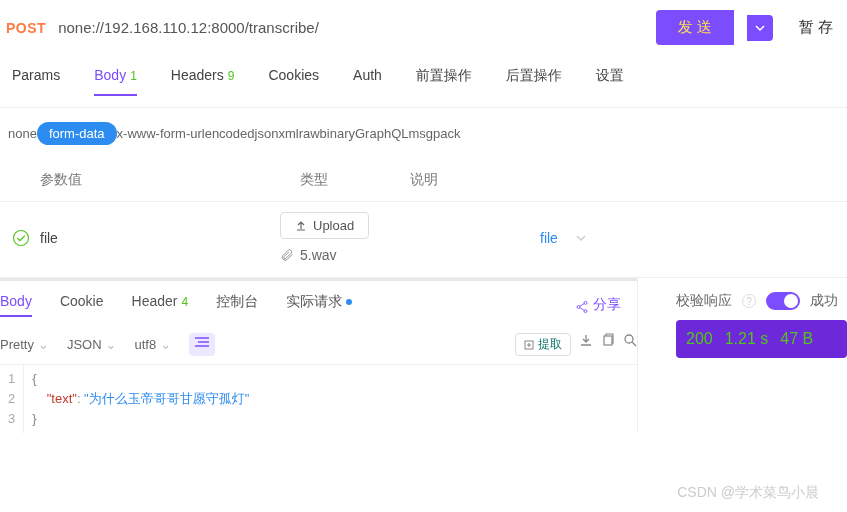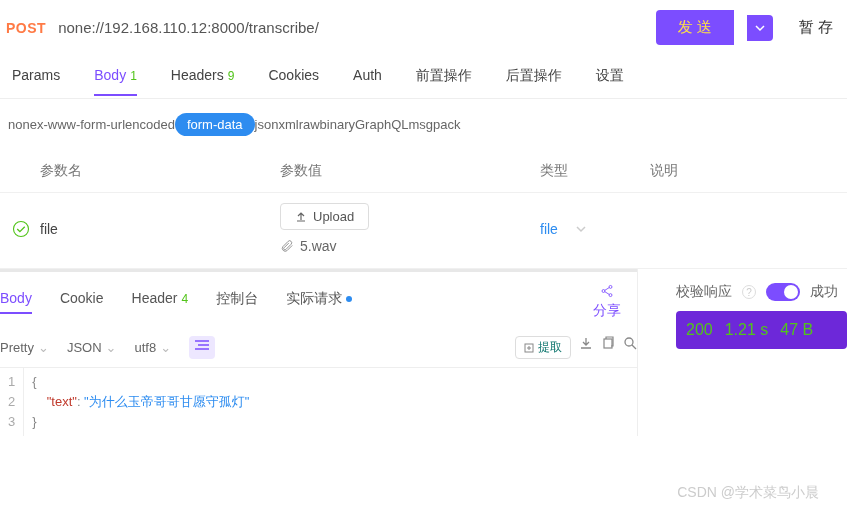--- a/index.html
+++ b/index.html
@@ -3,21 +3,21 @@
 <meta charset="utf-8">
 <style>
 * { margin: 0; padding: 0; box-sizing: border-box; font-family: -apple-system, BlinkMacSystemFont, "Segoe UI", "PingFang SC", "Microsoft YaHei", sans-serif; }
 body { background: #fff; width: 847px; height: 512px; overflow: hidden; position: relative; font-size: 14px; color: #333; }
 .url-bar { display: flex; align-items: center; padding: 10px 0 12px 6px; gap: 12px; }
 .method { color: #ff7a45; font-weight: 700; font-size: 14px; letter-spacing: 0.5px; }
 .url { color: #555; font-size: 15px; flex: 1; }
 .send-btn { background: #7c4dff; color: #fde047; padding: 8px 22px; border-radius: 4px 0 0 4px; font-size: 15px; display: inline-flex; align-items: center; }
 .send-arrow { background: #7c4dff; color: #fff; padding: 8px 8px; border-radius: 0 4px 4px 0; margin-left: 1px; display: inline-flex; align-items: center; }
 .save-btn { color: #333; padding: 8px 14px; font-size: 15px; }
-.main-tabs { display: flex; gap: 34px; padding: 10px 12px 3px 12px; border-bottom: 1px solid #eee; }
+.main-tabs { display: flex; gap: 34px; padding: 10px 12px 12px 12px; border-bottom: 1px solid #eee; }
 .main-tab { padding-bottom: 10px; color: #444; cursor: pointer; position: relative; }
 .main-tab.active { color: #7c4dff; }
 .main-tab.active::after { content: ""; position: absolute; left: 0; right: 0; bottom: -1px; height: 2px; background: #7c4dff; }
 .badge { color: #52c41a; margin-left: 4px; font-size: 12px; }
 .body-types { display: flex; padding: 14px 8px; align-items: center; color: #666; font-size: 13px; }
 .body-type { cursor: pointer; padding: 4px 0; }
 .body-type.active { background: #2d8cf0; color: #fff; padding: 4px 12px; border-radius: 12px; }
 .params-header { display: flex; padding: 12px 40px; color: #777; font-size: 14px; border-bottom: 1px solid #f0f0f0; }
 .col-name { width: 240px; }
 .col-value { width: 260px; }
@@ -28,21 +28,21 @@
 .param-name { width: 246px; color: #444; padding-left: 6px; }
 .param-value { width: 260px; }
 .upload-btn { border: 1px solid #ddd; padding: 5px 14px; border-radius: 4px; color: #555; display: inline-flex; align-items: center; gap: 6px; font-size: 13px; text-align: center; }
 .file-attached { color: #666; padding-top: 8px; display: flex; align-items: center; gap: 6px; font-size: 14px; }
 .type-val { color: #2d8cf0; }
 .chevron { color: #ccc; margin-left: 14px; }
 .resp-bar { display: flex; border-top: 3px solid #e8e8e8; padding: 12px 16px 6px 0; align-items: center; }
 .resp-tabs { display: flex; gap: 28px; }
 .resp-tab { color: #555; cursor: pointer; padding-bottom: 6px; }
 .resp-tab.active { color: #7c4dff; border-bottom: 2px solid #7c4dff; }
-.share { color: #7c4dff; margin-left: auto; display: flex; align-items: center; gap: 4px; flex-direction: column; }
+.share { color: #7c4dff; margin-left: auto; display: flex; align-items: flex-end; gap: 4px; }
 .right-panel { width: 210px; padding-left: 38px; border-left: 1px solid #eee; }
 .validate-row { display: flex; align-items: center; gap: 10px; padding: 4px 0 10px 0; color: #666; font-size: 14px; }
 .toggle { width: 34px; height: 18px; background: #7c4dff; border-radius: 9px; position: relative; }
 .toggle::after { content: ""; position: absolute; right: 2px; top: 2px; width: 14px; height: 14px; background: #fff; border-radius: 50%; }
 .status-row { display: flex; gap: 12px; color: #52c41a; font-size: 16px; background: #6d28d9; padding: 10px 10px; border-radius: 4px; }
 .fmt-row { display: flex; gap: 18px; padding: 10px 0 8px 0; align-items: center; color: #666; font-size: 13px; }
 .fmt-item { display: flex; align-items: center; gap: 4px; cursor: pointer; }
 .fmt-active-icon { background: #ede7ff; padding: 4px 6px; border-radius: 4px; color: #7c4dff; }
 .fmt-tools { margin-left: auto; display: flex; gap: 8px; color: #0f766e; }
 .tool-box { border: 1px solid #ddd; padding: 2px 8px; border-radius: 4px; font-size: 12px; display: inline-flex; gap: 4px; align-items: center; }
@@ -82,32 +82,31 @@
   <div class="main-tab"><span>Headers</span><span class="badge">9</span></div>
   <div class="main-tab">Cookies</div>
   <div class="main-tab">Auth</div>
   <div class="main-tab">前置操作</div>
   <div class="main-tab">后置操作</div>
   <div class="main-tab">设置</div>
 </div>
 
 <div class="body-types">
   <span class="body-type">none</span>
+  <span class="body-type active">form-data</span>
   <span class="body-type">x-www-form-urlencoded</span>
-  <span class="body-type active">form-data</span>
   <span class="body-type">json</span>
   <span class="body-type">xml</span>
   <span class="body-type">raw</span>
   <span class="body-type">binary</span>
   <span class="body-type">GraphQL</span>
   <span class="body-type">msgpack</span>
 </div>
 
 <div class="params-header">
-  <div class="col-name">参数名</div>
   <div class="col-value">参数值</div>
   <div class="col-type">类型</div>
   <div>说明</div>
 </div>
 
 <div class="params-row">
   <div class="check-mark">
     <svg viewBox="0 0 24 24">
         <circle cx="12" cy="12" r="10" stroke="#52c41a" stroke-width="1.5" fill="none"></circle>
         <path d="M7 12 L10.5 15.5 L17 9" stroke="#52c41a" stroke-width="1.8" fill="none"></path>

